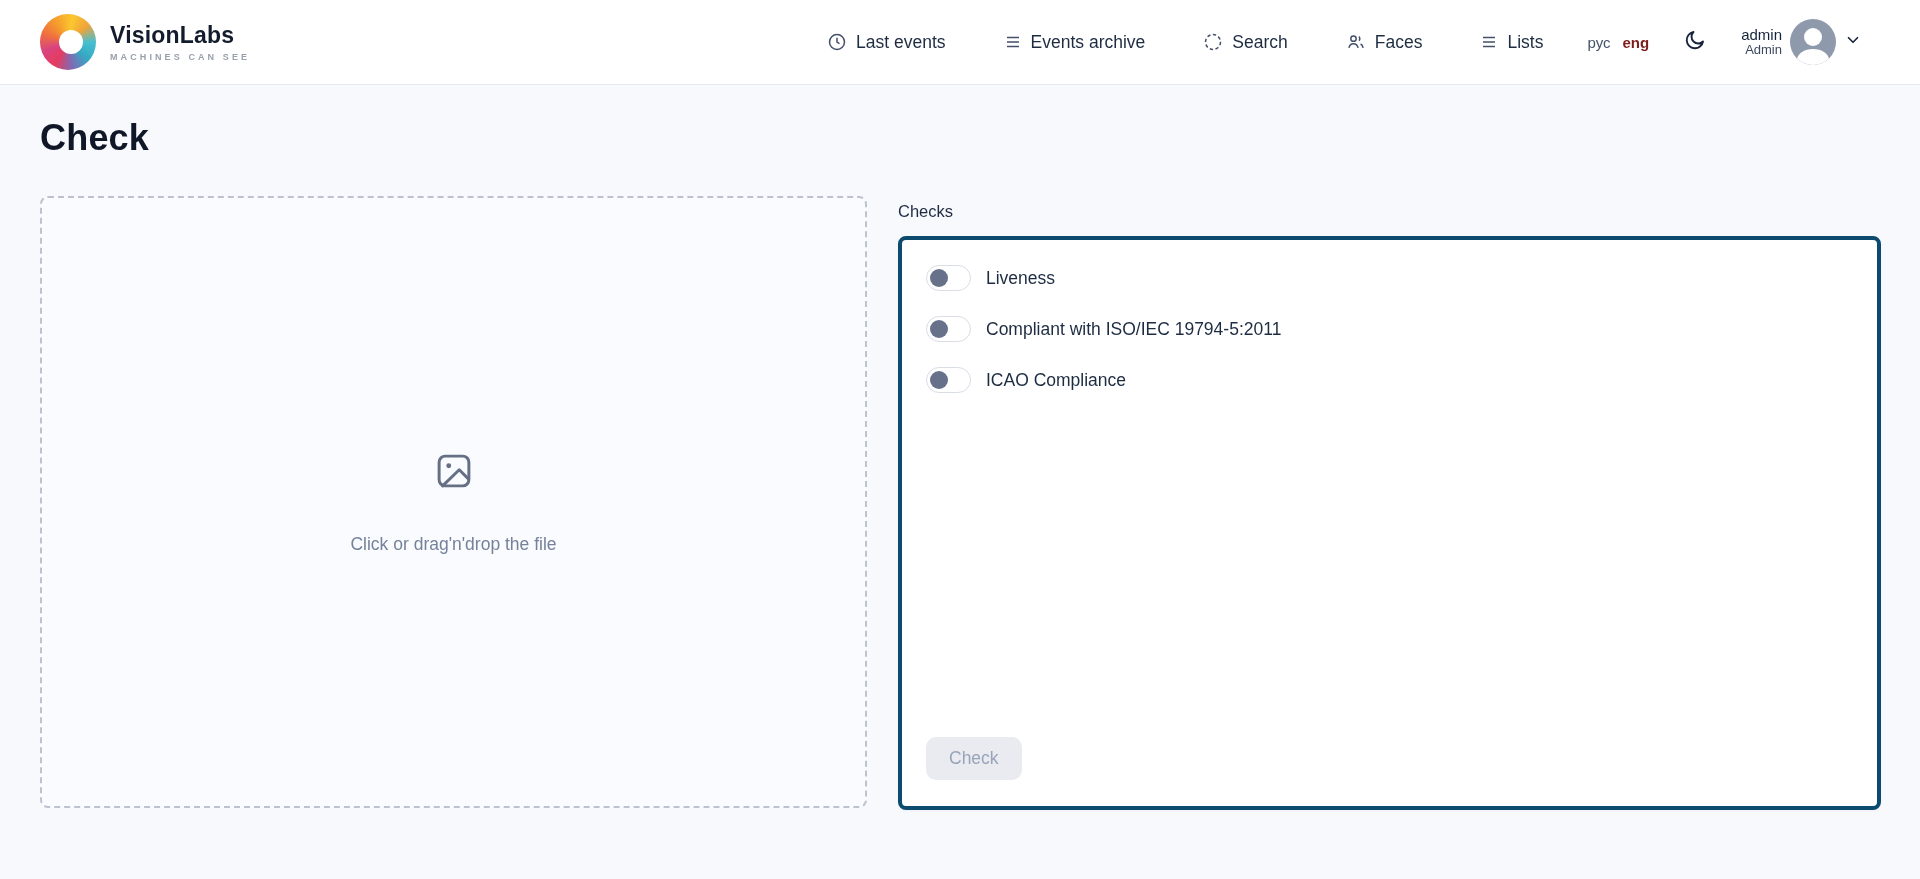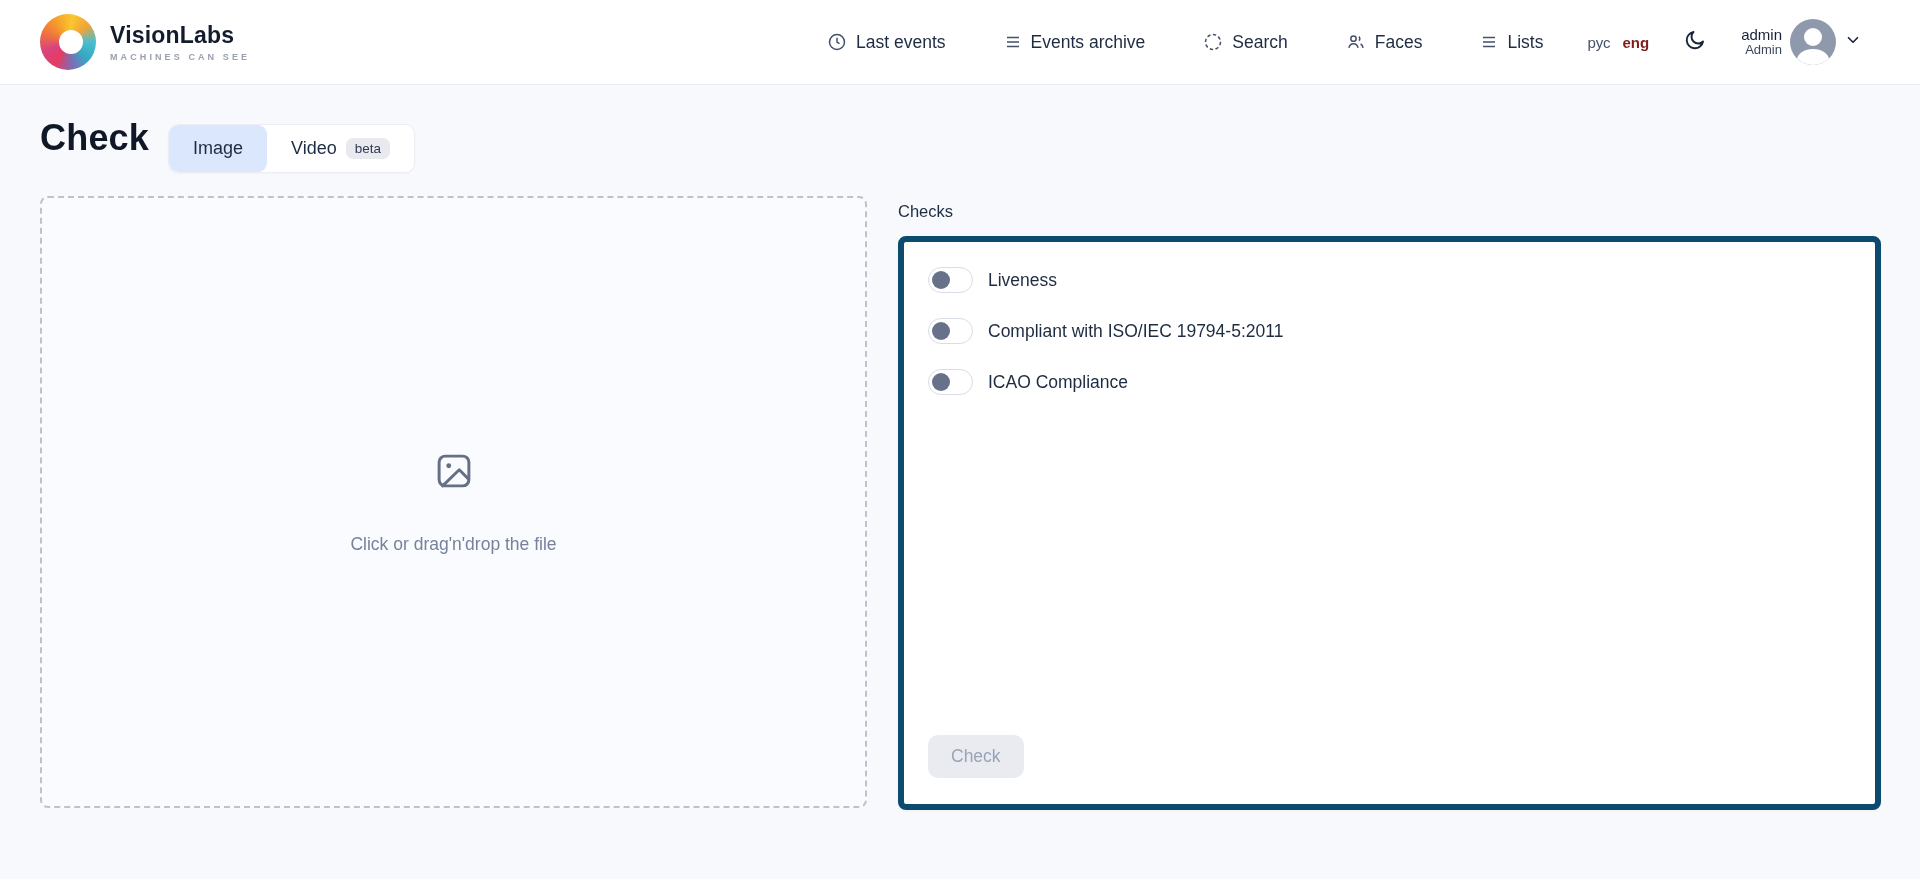--- a/index.html
+++ b/index.html
@@ -86,21 +86,21 @@
     border:2px dashed #bcc3cf; border-radius:8px; background:#fafbfe;
     display:flex; flex-direction:column; align-items:center; justify-content:center;
     gap:38px; cursor:pointer;
   }
   .dropzone-text { font-size:17.5px; color:#76829a; }
 
   
   .checks-label { position:absolute; left:898px; top:202px; font-size:16.5px; color:#1e2c42; }
   .checks-panel {
     position:absolute; left:898px; top:236px; width:983px; height:574px;
-    background:#ffffff; border:6px solid #0c4a6e; border-radius:8px;
+    background:#ffffff; border:4px solid #0c4a6e; border-radius:8px;
     box-shadow:0 1px 3px rgba(16,24,40,.04);
     padding:25px 24px 26px 24px;
   }
   .toggle-row { display:flex; align-items:center; gap:15px; height:26px; margin-bottom:25px; }
   .switch {
     position:relative; width:45px; height:26px; border-radius:13px;
     background:#ffffff; border:1px solid #d9dde6; cursor:pointer; flex:0 0 auto;
   }
   .switch .knob {
     position:absolute; left:3px; top:3px; width:18px; height:18px;
@@ -196,29 +196,20 @@
       <div class="avatar"></div>
       <span>
         <svg width="18" height="18" viewBox="0 0 24 24" fill="none" stroke="#16233a" stroke-width="2.2" stroke-linecap="round" stroke-linejoin="round">
           <path d="M6 9l6 6 6-6"></path>
         </svg>
       </span>
     </div>
   </div>
 
   <h1 class="page-title">Check</h1>
-  <div class="tab-group">
-    <div class="tab active">
-      <span>Image</span>
-    </div>
-    <div class="tab">
-      <span>Video</span>
-      <span class="badge">beta</span>
-    </div>
-  </div>
 
   <div class="dropzone">
     <span>
       <svg width="42" height="42" viewBox="0 0 24 24" fill="none" stroke="#667085" stroke-width="1.7" stroke-linecap="round" stroke-linejoin="round">
         <rect x="3.5" y="3.5" width="17" height="17" rx="3.5"></rect>
         <circle cx="9" cy="9" r="1.4" fill="#667085" stroke="none"></circle>
         <path d="M20.2 16.5l-5.2-5.2-9.5 9.2"></path>
       </svg>
     </span>
     <span class="dropzone-text">Click or drag'n'drop the file</span>

